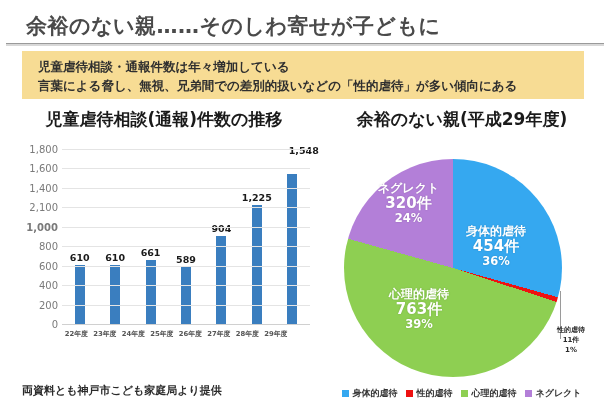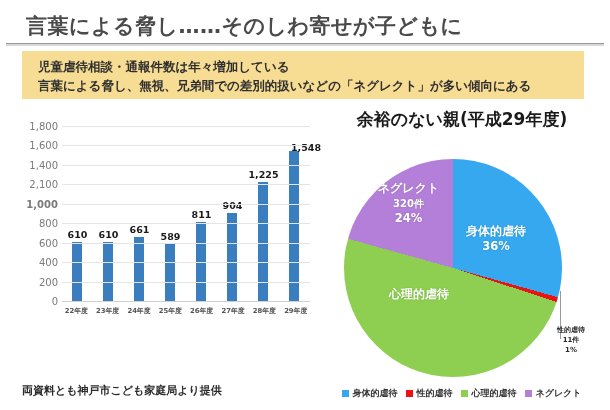--- a/index.html
+++ b/index.html
@@ -126,21 +126,21 @@
   }
   .bar-rect {
     width: 10px;
     background: #3a7ebf;
   }
   .xaxis {
     position: absolute;
     left: 48px; right: 4px;
     top: 180px;
     display: flex;
-    justify-content: space-between;
+    justify-content: flex-start;
   }
   .xtick {
     width: 11.5%;
     text-align: center;
     font-size: 6.8px;
     font-weight: 700;
     color: #555;
     white-space: nowrap;
   }
 
@@ -162,21 +162,21 @@
   .slice-label {
     position: absolute;
     text-align: center;
     color: #ffffff;
     font-weight: 700;
     line-height: 15px;
     white-space: nowrap;
     text-shadow: 0 0 2px rgba(0,0,0,.18);
   }
   .slice-label .nm { font-size: 12px; display: block; }
-  .slice-label .ct { font-size: 10px; display: block; }
+  .slice-label .ct { font-size: 15px; display: block; }
   .slice-label .pc { font-size: 11.5px; display: block; }
 
   .callout-label {
     position: absolute;
     text-align: center;
     color: #2b2b2b;
     font-weight: 700;
     line-height: 10px;
     white-space: nowrap;
   }
@@ -207,29 +207,30 @@
     font-size: 11px;
     font-weight: 700;
     color: #2b2b2b;
     white-space: nowrap;
     font-family: Liberation Serif, serif;
   }
 </style>
 </head>
 <body>
 
-<div class="slide-title">言葉による脅し……そのしわ寄せが子どもに</div>
+<div class="slide-title">余裕のない親……そのしわ寄せが子どもに</div>
 <div class="title-rule"></div>
 
 <div class="callout">
   <div class="callout-line">児童虐待相談・通報件数は年々増加している</div>
-  <div class="callout-line">言葉による脅し、無視、兄弟間での差別的扱いなどの「ネグレクト」が多い傾向にある</div>
+  <div class="callout-line">言葉による脅し、無視、兄弟間での差別的扱いなどの「性的虐待」が多い傾向にある</div>
 </div>
 
 <div class="panel panel-left">
+  <div class="chart-title">児童虐待相談(通報)件数の推移</div>
   <div class="bar-chart">
     <div class="ytick-wrap" id="yticks">
         <div class="yaxis-label" style="top: 175px;">0</div>
         <div class="yaxis-label" style="top: 155.556px;">200</div>
         <div class="yaxis-label" style="top: 136.111px;">400</div>
         <div class="yaxis-label" style="top: 116.667px;">600</div>
         <div class="yaxis-label" style="top: 97.2222px;">800</div>
         <div class="yaxis-label" style="top: 77.7778px; font-weight: bold;">1,000</div>
         <div class="yaxis-label" style="top: 58.3333px;">2,100</div>
         <div class="yaxis-label" style="top: 38.8889px;">1,400</div>
@@ -248,33 +249,29 @@
           </div>
           <div class="bar-col">
             <div class="bar-value" style="bottom: 66.2639px;">661</div>
             <div class="bar-rect" style="height: 64.2639px; background: rgb(58, 126, 191);"></div>
           </div>
           <div class="bar-col">
             <div class="bar-value" style="bottom: 59.2639px;">589</div>
             <div class="bar-rect" style="height: 57.2639px; background: rgb(58, 126, 191);"></div>
           </div>
           <div class="bar-col">
-            <div class="bar-value" style="bottom: 80.8472px;">811</div>
-            <div class="bar-rect" style="height: 78.8472px; background: rgb(58, 126, 191);"></div>
-          </div>
-          <div class="bar-col">
             <div class="bar-value" style="bottom: 89.8889px;">904</div>
             <div class="bar-rect" style="height: 87.8889px; background: rgb(58, 126, 191);"></div>
           </div>
           <div class="bar-col">
             <div class="bar-value" style="bottom: 121.097px;">1,225</div>
             <div class="bar-rect" style="height: 119.097px; background: rgb(58, 126, 191);"></div>
           </div>
           <div class="bar-col">
-            <div class="bar-value" style="bottom: 148px; margin-left: 23px;">1,548</div>
+            <div class="bar-value" style="bottom: 168px; margin-left: 23px;">1,548</div>
             <div class="bar-rect" style="height: 150.5px; background: rgb(58, 126, 191);"></div>
           </div>
         </div>
     <div class="gridline" style="top: 155.556px;"></div>
         <div class="gridline" style="top: 136.111px;"></div>
         <div class="gridline" style="top: 116.667px;"></div>
         <div class="gridline" style="top: 97.2222px;"></div>
         <div class="gridline" style="top: 77.7778px;"></div>
         <div class="gridline" style="top: 58.3333px;"></div>
         <div class="gridline" style="top: 38.8889px;"></div>
@@ -294,25 +291,28 @@
   </div>
 </div>
 
 <div class="panel panel-right">
   <div class="chart-title">余裕のない親(平成29年度)</div>
   <div class="pie-wrap">
     <div class="pie" id="pie" style="background: conic-gradient(rgb(53, 168, 240) 0deg, rgb(53, 168, 240) 105.581deg, rgb(238, 17, 17) 105.581deg, rgb(238, 17, 17) 108.14deg, rgb(142, 207, 82) 108.14deg, rgb(142, 207, 82) 285.581deg, rgb(179, 127, 216) 285.581deg, rgb(179, 127, 216) 360deg);"></div>
 
     <div class="slice-label" style="left:130px; top:85px; width:100px;">
       <span class="nm">身体的虐待</span>
+      <span class="ct">454件</span>
       <span class="pc">36%</span>
     </div>
 
     <div class="slice-label" style="left:48px; top:148px; width:110px;">
       <span class="nm">心理的虐待</span>
+      <span class="ct">763件</span>
+      <span class="pc">39%</span>
     </div>
 
     <div class="slice-label" style="left:45px; top:42px; width:95px;">
       <span class="nm">ネグレクト</span>
       <span class="ct">320件</span>
       <span class="pc">24%</span>
     </div>
 
     <div class="leader" style="left:244px; top:152px; width:1px; height:48px;"></div>
     <div class="callout-label" style="left:228px; top:186px; width:54px;">

